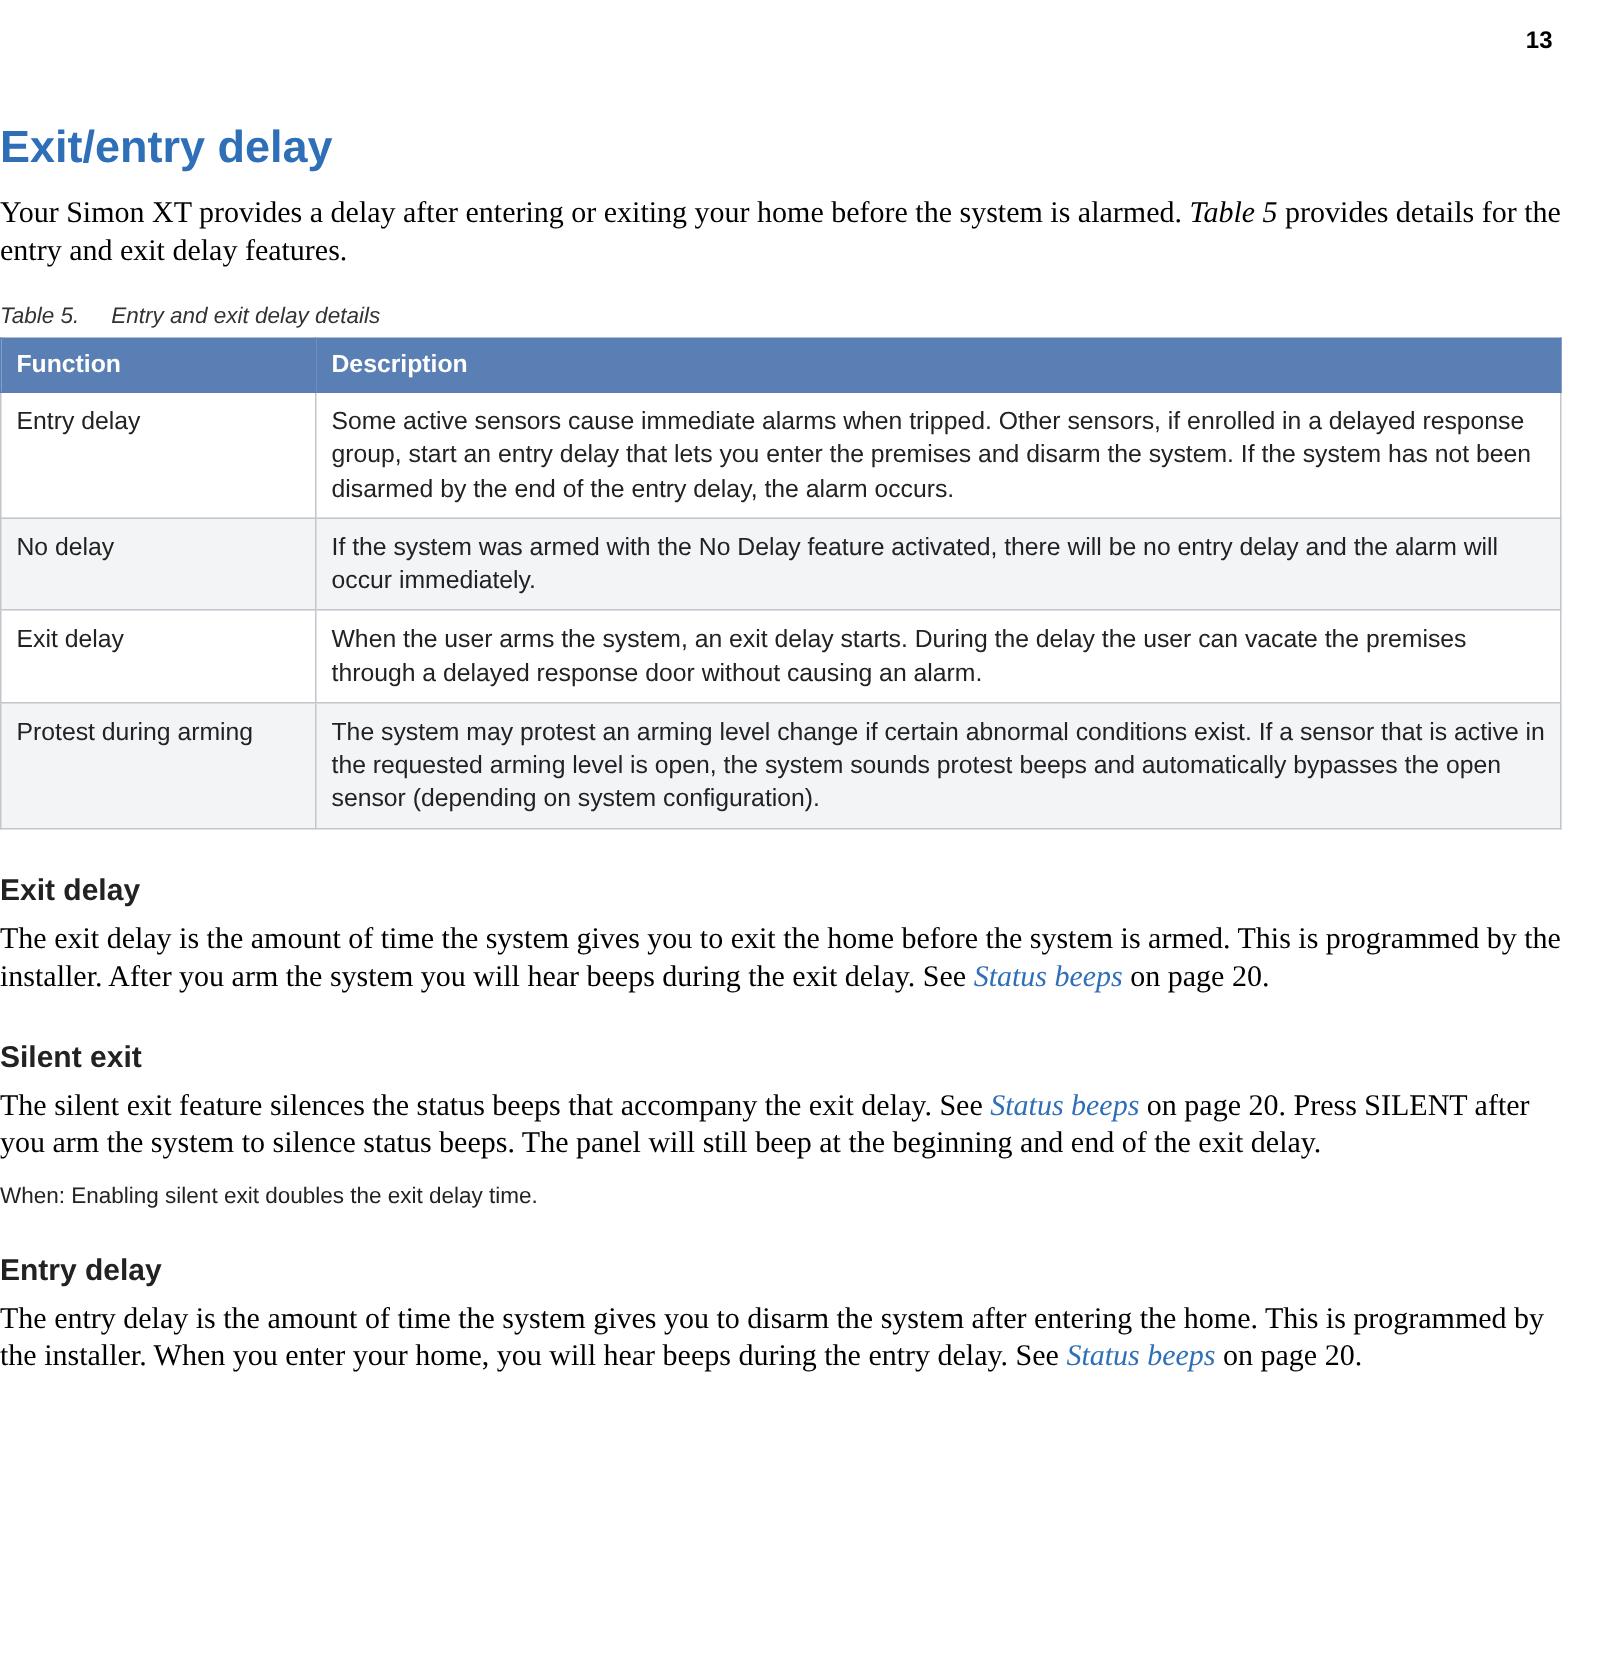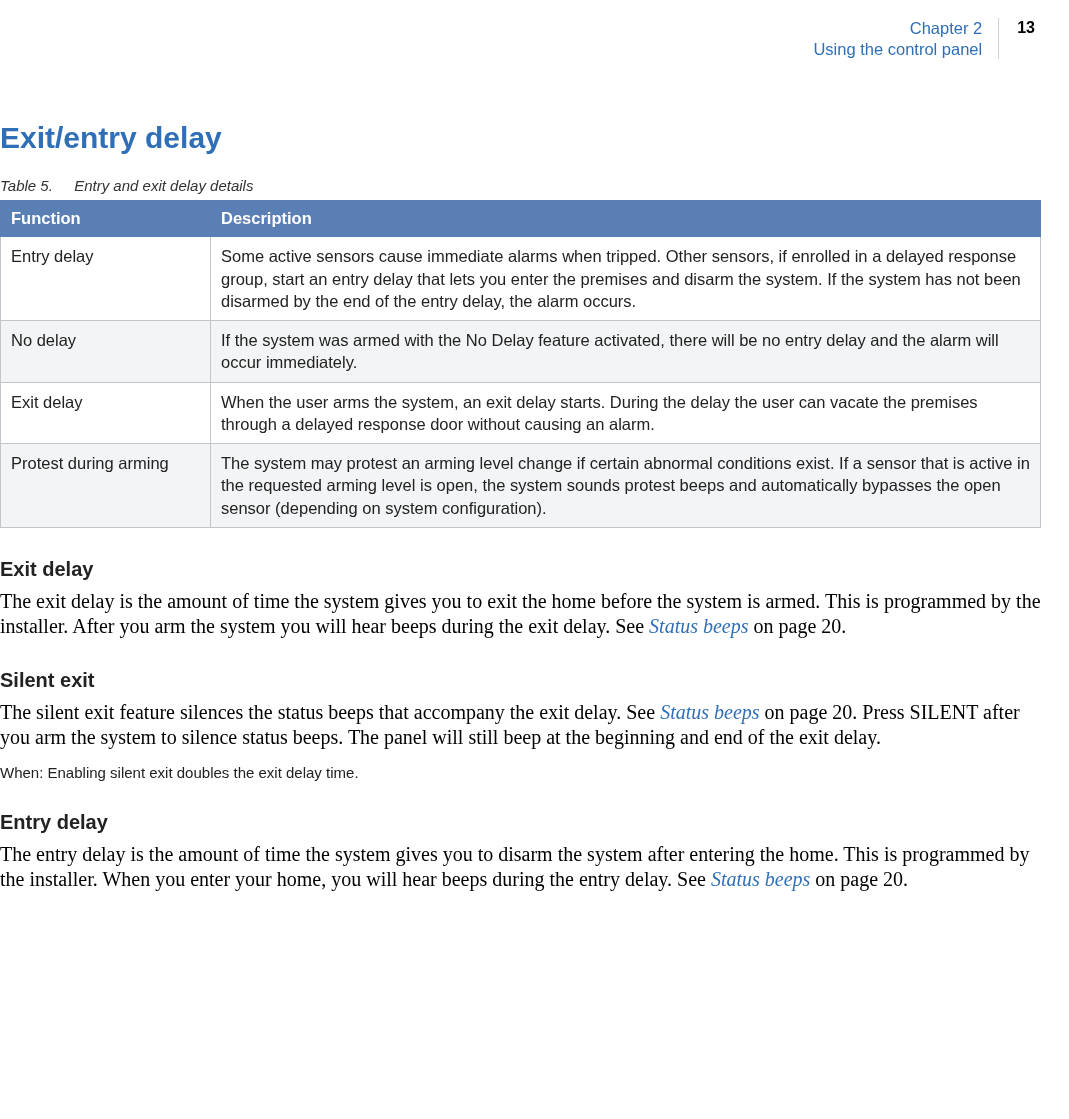--- a/index.html
+++ b/index.html
@@ -48,21 +48,21 @@
     padding-top: 1px;
   }
   .content {
     padding-left: 0;
   }
   h1.title {
     font-family: "Trebuchet MS", "Segoe UI", Arial, sans-serif;
     color: var(--link-blue);
     font-weight: 700;
     font-size: 30px;
-    margin: 62px 0 14px 0;
+    margin: 45px 0 14px 0;
   }
   p.body {
     font-family: "Times New Roman", Times, serif;
     font-size: 20px;
     line-height: 1.25;
     margin: 0 0 14px 0;
   }
   .table-caption {
     font-family: "Trebuchet MS", "Segoe UI", Arial, sans-serif;
     font-style: italic;
@@ -121,31 +121,30 @@
     margin-top: 10px;
   }
   .strong { font-weight: 400; }
 </style>
 </head>
 <body>
 
 <div class="page">
 
   <div class="top-header">
-    <div class="chapter-block">
-      <div>Chapter 2</div>
-      <div>Using the control panel</div>
-    </div>
     <div class="page-number">13</div>
   </div>
 
   <div class="content">
 
     <h1 class="title">Exit/entry delay</h1>
 
+    <p class="body">
+      <span>Your Simon XT provides a delay after entering or exiting your home before the system is alarmed. </span><span class="ref-table">Table 5</span><span> provides details for the entry and exit delay features.</span>
+    </p>
 
     <div class="table-caption">
       <span class="tcap-label">Table 5.</span>
       <span>Entry and exit delay details</span>
     </div>
 
     <table class="data">
       <colgroup>
         <col class="fn">
         <col>

